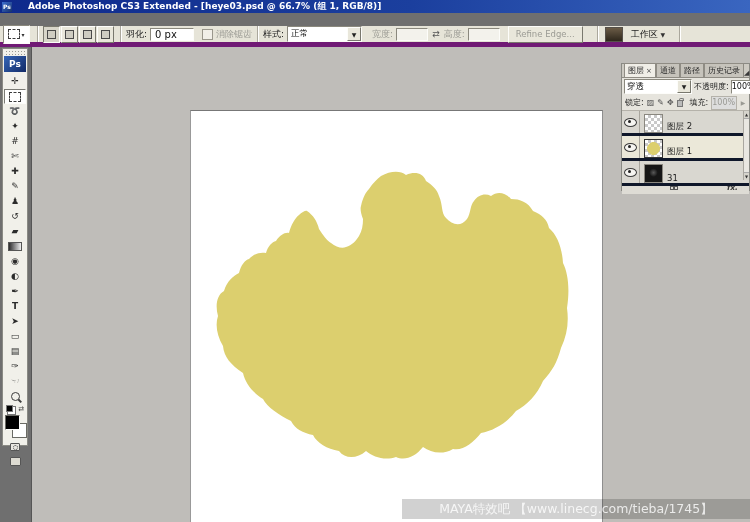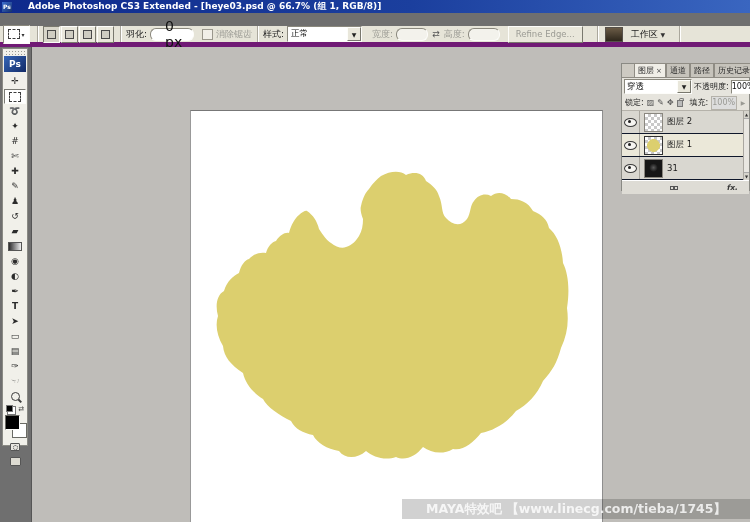--- a/index.html
+++ b/index.html
@@ -27,41 +27,41 @@
   .obar-label.dim, .dim{color:#9b9b94;}
   .sep{width:1px;height:16px;background:#aaa79c;margin:0 5px;box-shadow:1px 0 0 #fff;flex:0 0 auto;}
   .raised{border:1px solid;border-color:#fdfdfa #79786e #79786e #fdfdfa;background:#e9e7db;}
   .sunkenbox{border:1px solid;border-color:#8a887d #fdfdfa #fdfdfa #8a887d;background:#fff;}
   .toolpreset{width:25px;height:17px;display:flex;align-items:center;justify-content:center;gap:1px;margin-right:2px;}
   .marqglyph{width:10px;height:8px;border:1px dashed #3c3c3c;display:inline-block;}
   .tinycaret{font-size:6px;color:#333;}
   .modebtn{width:15px;height:15px;display:flex;align-items:center;justify-content:center;margin-right:1px;flex:0 0 auto;}
   .modebtn.pressed{border-color:#79786e #fdfdfa #fdfdfa #79786e;background:#d8d6ca;}
   .modeglyph{width:7px;height:7px;border:1px solid #4a4a4a;display:inline-block;background:#cfcdc2;}
-  .txtinput{height:13px;font-size:14px;color:#111;display:flex;align-items:center;padding:0 14px;box-sizing:border-box;border-radius:6px;}
+  .txtinput{height:13px;font-size:10px;color:#111;display:flex;align-items:center;padding:0 4px;box-sizing:border-box;}
   .feather{width:44px;margin-left:3px;}
   .checkbox{width:9px;height:9px;margin:0 3px 0 8px;flex:0 0 auto;background:#f1efe8;border:1px solid #9a978c;}
   .selectbox{height:14px;display:flex;align-items:stretch;margin-left:3px;}
   .selecttext{width:56px;font-size:8.5px;color:#111;background:#fff;display:flex;align-items:center;padding-left:3px;text-align:right;}
   .selectarrow{width:12px;display:flex;align-items:center;justify-content:center;font-size:6px;color:#222;}
   .dimfield{width:32px;height:13px;margin-left:3px;background:#f3f2ec;}
   .swapglyph{font-size:9px;color:#555;margin:0 4px;}
   .refinebtn{height:15px;padding:0 7px;font-size:8.5px;color:#9b9b94;display:flex;align-items:center;margin-left:8px;}
   .bridgeicon{width:16px;height:13px;background:linear-gradient(180deg,#6a5b46,#2e271c);border:1px solid #55504a;margin:0 4px 0 2px;flex:0 0 auto;}
   .wsbtn{font-size:9px;color:#222;padding:0 4px;white-space:nowrap;}
 
   
   .workspace{position:absolute;left:0;top:47px;width:750px;height:475px;background:#6f6f6f;}
   .docarea{position:absolute;left:31px;top:0;width:719px;height:475px;background:#bfbdb9;border-left:1px solid #555;}
   .page{position:absolute;left:158px;top:63px;width:411px;height:412px;background:#fff;
     border-top:1px solid #777;border-left:1px solid #999;border-right:1px solid #8e8e8e;}
   .blobsvg{position:absolute;left:24px;top:60px;}
   .watermark{position:absolute;left:402px;top:499px;width:348px;height:20px;background:rgba(0,0,0,0.18);
     display:flex;align-items:center;justify-content:center;}
-  .watermark span{color:rgba(255,255,255,0.8);font-size:12.5px;font-weight:bold;white-space:nowrap;}
+  .watermark span{color:rgba(255,255,255,0.8);font-size:12.5px;font-weight:normal;white-space:nowrap;}
 
   
   .toolbox{position:absolute;left:2px;top:1px;width:26px;height:398px;background:#f1f0ea;
     border:1px solid #8a8a84;box-sizing:border-box;}
   .grip{height:5px;margin:1px 2px;background-image:radial-gradient(#9a9a94 35%,transparent 40%);background-size:3px 3px;}
   .pslogo{height:16px;margin:0 1px 2px 1px;background:linear-gradient(135deg,#3566b8,#122a66);
     color:#fff;font-size:9px;font-weight:bold;text-align:center;line-height:16px;}
   .tool{width:22px;height:15px;margin-left:1px;font-size:9px;line-height:15px;text-align:center;color:#2c2c2c;
     display:flex;align-items:center;justify-content:center;}
   .tool.selected{background:#fff;border:1px solid;border-color:#7a7a74 #fdfdfa #fdfdfa #7a7a74;box-sizing:border-box;}
@@ -75,41 +75,41 @@
   .fgswatch{position:absolute;left:2px;top:0;width:13px;height:13px;background:#000;border:1px solid;border-color:#6a6a64 #fdfdfa #fdfdfa #6a6a64;}
   .bgswatch{position:absolute;left:9px;top:8px;width:13px;height:13px;background:#fff;border:1px solid #6a6a64;z-index:-0;}
   .qmaskbtn{width:18px;height:12px;margin:2px auto 0 auto;display:flex;align-items:center;justify-content:center;}
   .qmglyph{width:8px;height:6px;border:1px solid #555;border-radius:1px;position:relative;background:#e8e6e0;}
   .qmglyph::after{content:"";position:absolute;left:2px;top:1px;width:3px;height:3px;border-radius:50%;border:1px dotted #555;}
   .smodeglyph{width:9px;height:7px;border:1px solid #555;border-radius:1px;background:#dddbd2;}
 
   
   .layerspanel{position:absolute;left:621px;top:16px;width:129px;height:128px;background:#e6e4dd;
     border:1px solid #8a8a84;box-sizing:border-box;}
-  .ptabs{height:13px;display:flex;align-items:flex-end;background:#cdcac2;border-bottom:1px solid #8f8c84;padding-left:12px;}
+  .ptabs{height:13px;display:flex;align-items:flex-end;background:#cdcac2;border-bottom:1px solid #8f8c84;padding-left:2px;}
   .ptab{font-size:8px;color:#2a2a2a;padding:1px 3px;border:1px solid #8f8c84;border-bottom:none;background:#c6c3bb;
     white-space:nowrap;display:flex;gap:2px;align-items:center;}
   .ptab.active{background:#f0eee7;}
   .ptab .x{font-size:7px;color:#444;}
   .pcorner{margin-left:auto;margin-right:2px;color:#3a3a3a;font-size:7px;}
   .pctrl{height:17px;display:flex;align-items:center;padding:0 2px;gap:2px;}
   .pselect{height:13px;display:flex;align-items:stretch;}
   .pselecttext{width:50px;font-size:8.5px;background:#fff;display:flex;align-items:center;padding-left:2px;color:#111;}
   .plabel{font-size:8px;color:#222;white-space:nowrap;}
   .pvalbox{width:26px;height:12px;font-size:8px;background:#fff;display:flex;align-items:center;justify-content:flex-end;padding-right:1px;color:#111;}
   .pspin{width:9px;height:12px;font-size:6px;display:flex;align-items:center;justify-content:center;color:#222;}
   .plock{height:15px;display:flex;align-items:center;gap:3px;padding:0 3px;border-bottom:1px solid #b5b2aa;}
   .lockico{font-size:8px;color:#555;line-height:1;}
   .lockglyph{width:6px;height:5px;border:1px solid #777;background:#bbb;position:relative;display:inline-block;margin-top:2px;}
   .lockglyph::before{content:"";position:absolute;top:-3px;left:1px;width:3px;height:2px;border:1px solid #777;border-bottom:none;border-radius:2px 2px 0 0;}
   .prows{position:relative;height:69px;background:#d9d7d0;}
   .pscroll{position:absolute;right:0;top:0;width:6px;height:69px;background:#e9e7e1;border-left:1px solid #aaa7a0;box-sizing:border-box;}
   .pscroll .sbtn{height:7px;font-size:4px;color:#333;text-align:center;line-height:7px;background:#d6d4cc;border-bottom:1px solid #aaa;}
   .pscroll .sbtn.down{position:absolute;bottom:0;width:100%;border-top:1px solid #aaa;border-bottom:none;}
-  .lrow{height:22px;display:flex;align-items:center;border-bottom:1px solid #0f172a;background:#d9d7d0;padding-right:7px;}
+  .lrow{height:22px;display:flex;align-items:flex-end;border-bottom:3px solid #0f172a;background:#d9d7d0;padding-right:7px;}
   .lrow.selected{background:#ebe8d9;}
   .eyecell{width:17px;height:22px;display:flex;align-items:center;justify-content:center;border-right:1px solid #a9a69e;flex:0 0 auto;}
   .eye{width:11px;height:7px;border:1px solid #3a3a3a;border-radius:50%;background:#f6f5f1;position:relative;}
   .eye::after{content:"";position:absolute;left:3px;top:1px;width:3px;height:3px;border-radius:50%;background:#222;}
   .thumb{width:17px;height:17px;margin:0 4px;border:1px solid #8a877f;flex:0 0 auto;box-sizing:content-box;}
   .thumb.active{border-color:#333;}
   .checker{background-color:#fff;background-image:
     linear-gradient(45deg,#c9c9c9 25%,transparent 25%,transparent 75%,#c9c9c9 75%),
     linear-gradient(45deg,#c9c9c9 25%,transparent 25%,transparent 75%,#c9c9c9 75%);
     background-size:6px 6px;background-position:0 0,3px 3px;}

